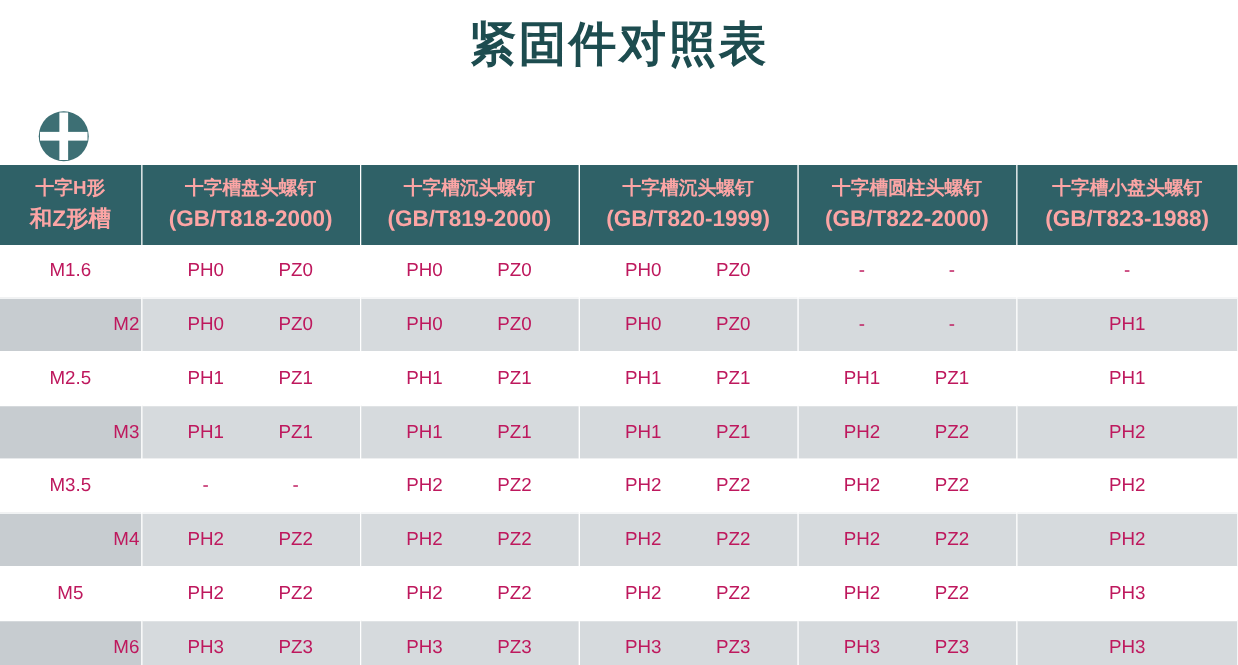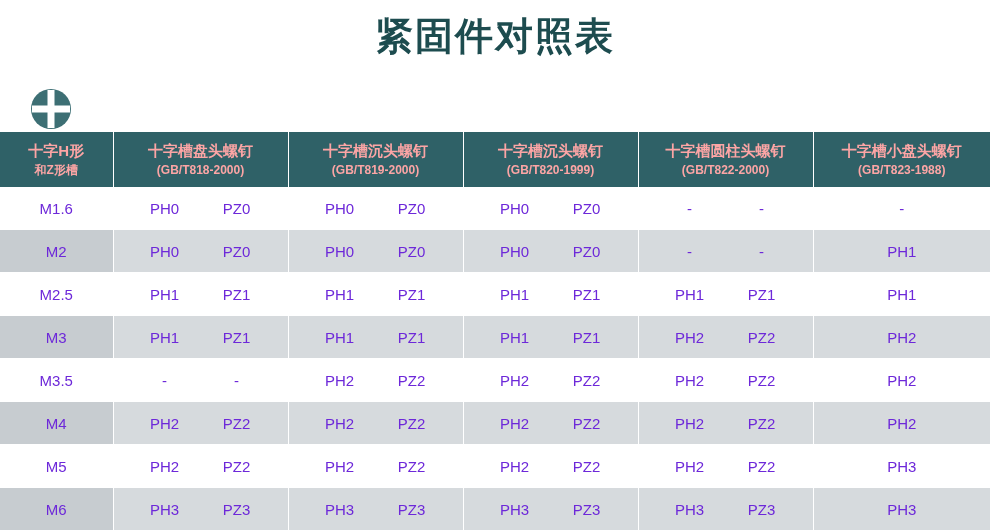--- a/index.html
+++ b/index.html
@@ -65,46 +65,47 @@
     padding: 8px 4px;
     border-right: 1px solid #ffffff;
     text-align: center;
     vertical-align: middle;
   }
   table.ft th:last-child {
     border-right: none;
   }
   table.ft th .gb {
     font-weight: bold;
-    font-size: 12px;
+    font-size: 18px;
     display: block;
   }
   table.ft td {
     font-size: 15px;
-    color: #6d28d9;
+    color: #be185d;
     text-align: center;
     vertical-align: middle;
     height: 40px;
     border-right: 1px solid #ffffff;
     border-bottom: 1px solid #ffffff;
   }
   table.ft td:last-child {
     border-right: none;
   }
   table.ft tr.odd td {
     background: #ffffff;
   }
   table.ft tr.even td {
     background: #d6dadd;
   }
   table.ft td.size-cell {
     background: #eceef0;
   }
   table.ft tr.even td.size-cell {
     background: #c7ccd0;
+    text-align: right;
   }
   .pair {
     display: flex;
     justify-content: space-around;
     align-items: flex-end;
     padding: 0 14px;
   }
   .pair span {
     flex: 1;
     text-align: center;

